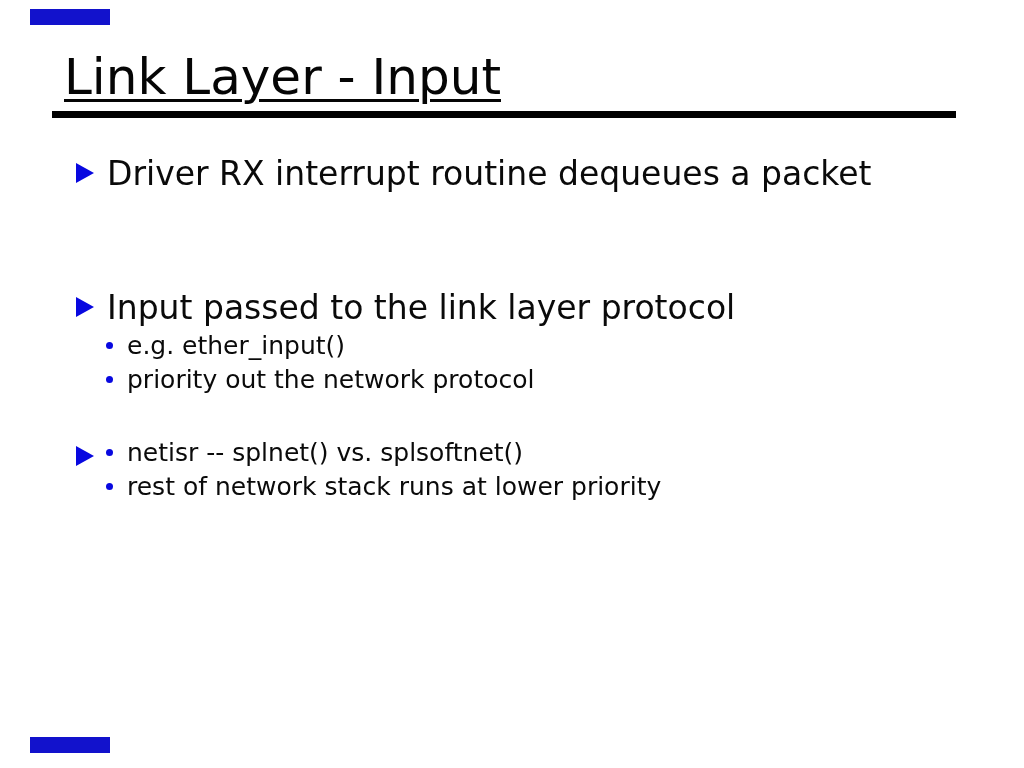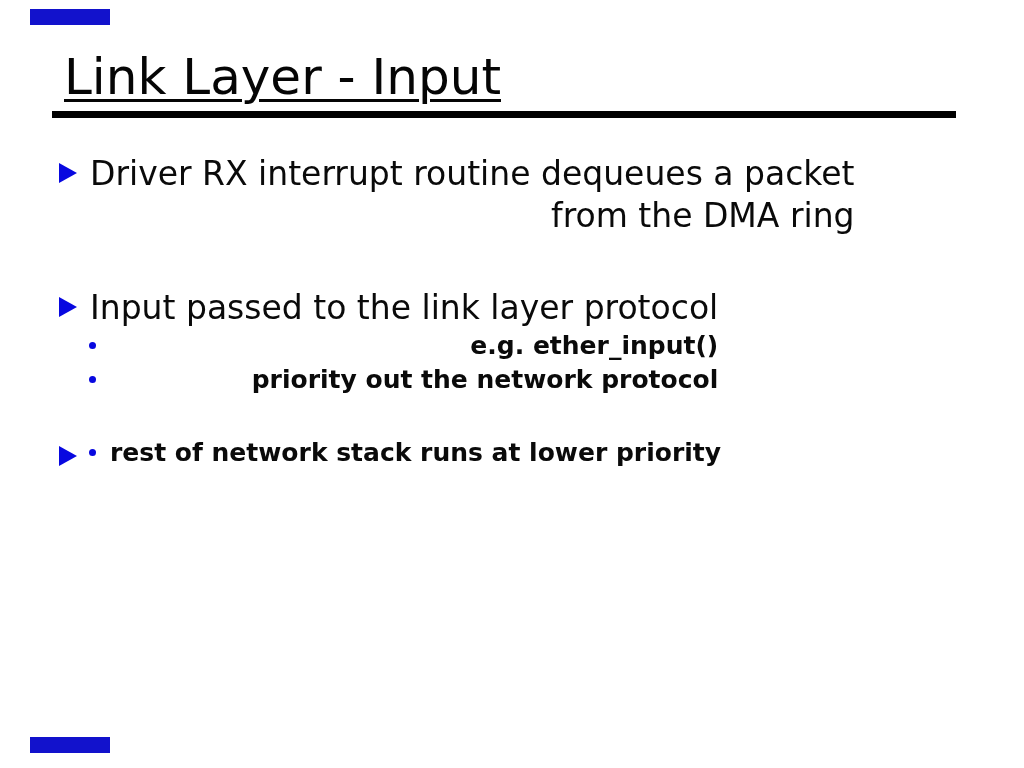--- a/index.html
+++ b/index.html
@@ -33,22 +33,21 @@
     text-underline-offset:5px;
   }
   .title-rule {
     position:absolute;
     left:52px; top:111px;
     width:918px; height:7px;
     background:#000000;
   }
   .group {
     position:absolute;
-    left:58px;
-    text-align:right;
+    left:75px;
   }
   .group.g1 { top:153px; }
   .group.g2 { top:287px; }
   .group.g3 { top:436px; }
   .l1-line {
     font-size:33px;
     line-height:42px;
     white-space:nowrap;
     margin-left:32px;
     color:#0a0a0a;
@@ -61,21 +60,20 @@
     border-bottom:10px solid transparent;
     border-left:18px solid #0808e0;
   }
   .sub-item {
     position:relative;
     font-size:25px;
     line-height:34px;
     white-space:nowrap;
     padding-left:52px;
     color:#0a0a0a;
-    font-weight:bold;
   }
   .dot {
     position:absolute;
     left:31px; top:13px;
     width:7px; height:7px;
     border-radius:50%;
     background:#0808e0;
   }
 </style>
 </head>
@@ -84,39 +82,42 @@
 <div class="slide">
 
   <div class="accent-bar top"></div>
 
   <h1 class="slide-title">Link Layer - Input</h1>
   <div class="title-rule"></div>
 
   <div class="group g1">
     <span class="tri"></span>
     <div class="l1-line">Driver RX interrupt routine dequeues a packet</div>
-    <div class="l1-line">from the DMA ring</div>
   </div>
 
   <div class="group g2">
     <span class="tri"></span>
     <div class="l1-line">Input passed to the link layer protocol</div>
     <div class="sub-item">
       <span class="dot"></span>
       <span>e.g. ether_input()</span>
     </div>
     <div class="sub-item">
       <span class="dot"></span>
       <span>priority out the network protocol</span>
     </div>
   </div>
 
   <div class="group g3">
     <span class="tri"></span>
     <div class="sub-item">
       <span class="dot"></span>
+      <span>netisr -- splnet() vs. splsoftnet()</span>
+    </div>
+    <div class="sub-item">
+      <span class="dot"></span>
       <span>rest of network stack runs at lower priority</span>
     </div>
   </div>
 
   <div class="accent-bar bottom"></div>
 
 </div>
 
 </body></html>

